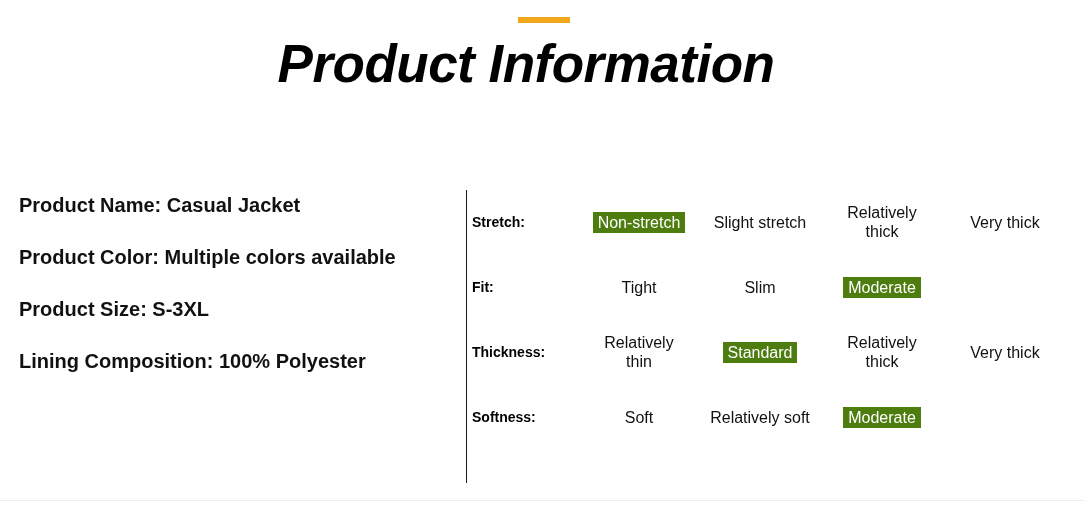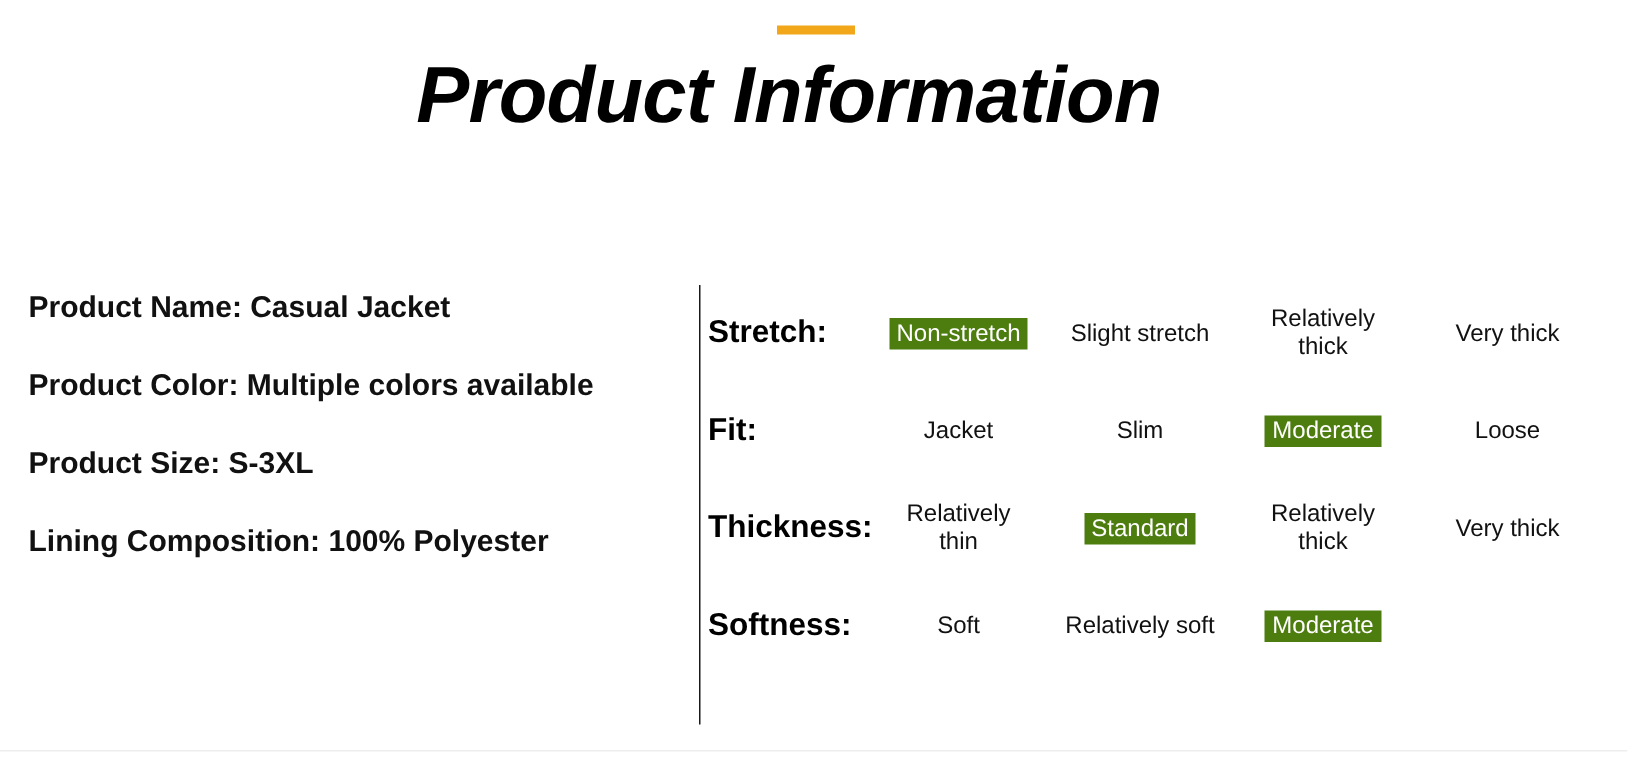--- a/index.html
+++ b/index.html
@@ -92,21 +92,21 @@
     height: 65px;
   }
   .attr-label {
     position: absolute;
     left: 0;
     top: 0;
     height: 44px;
     display: flex;
     align-items: center;
     font-family: "Liberation Sans", sans-serif;
-    font-size: 21px;
+    font-size: 14px;
     font-weight: 700;
     color: #000000;
     white-space: nowrap;
   }
   .opt {
     position: absolute;
     top: 0;
     height: 44px;
     display: flex;
     align-items: center;
@@ -164,30 +164,27 @@
           <span class="txt">Relatively thick</span>
         </div>
       <div class="opt c4">
           <span class="txt">Very thick</span>
         </div>
     </div>
 
     <div class="attr-row">
       <div class="attr-label">Fit:</div>
       <div class="opt c1">
-          <span class="txt">Jacket</span>
+          <span class="txt">Tight</span>
         </div>
       <div class="opt c2">
           <span class="txt">Slim</span>
         </div>
       <div class="opt c3 sel">
           <span class="txt">Moderate</span>
-        </div>
-      <div class="opt c4">
-          <span class="txt">Loose</span>
         </div>
     </div>
 
     <div class="attr-row">
       <div class="attr-label">Thickness:</div>
       <div class="opt c2 sel">
           <span class="txt">Standard</span>
         </div>
       <div class="opt c1">
           <span class="txt">Relatively thin</span>

